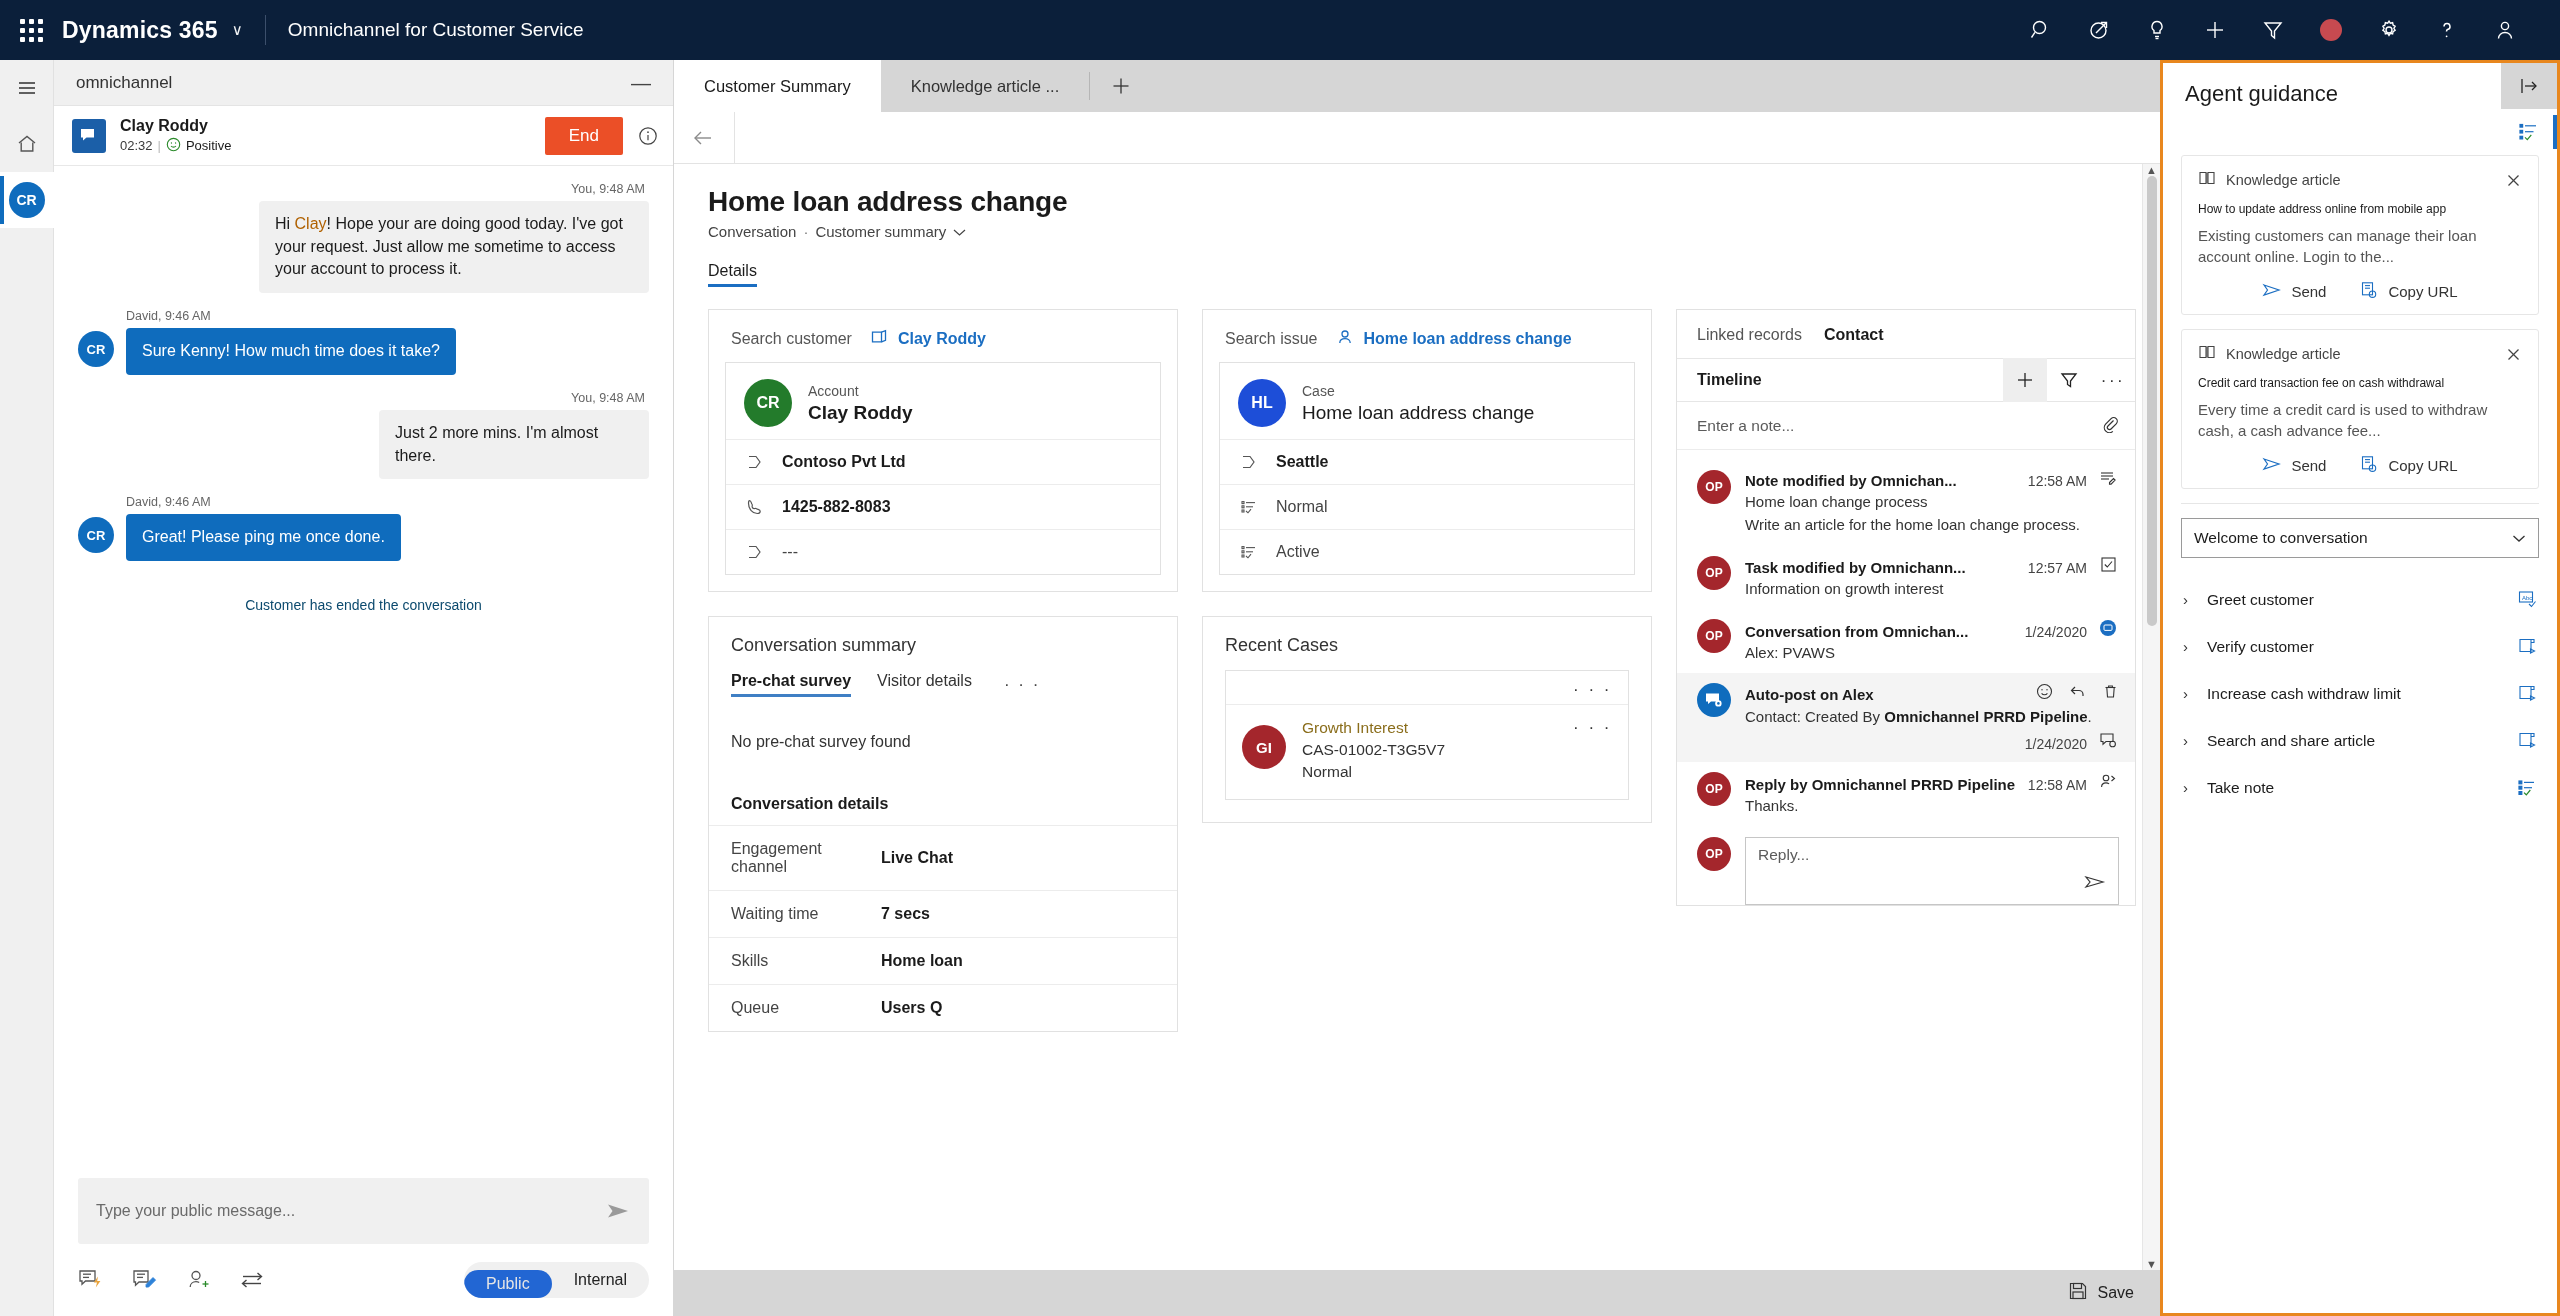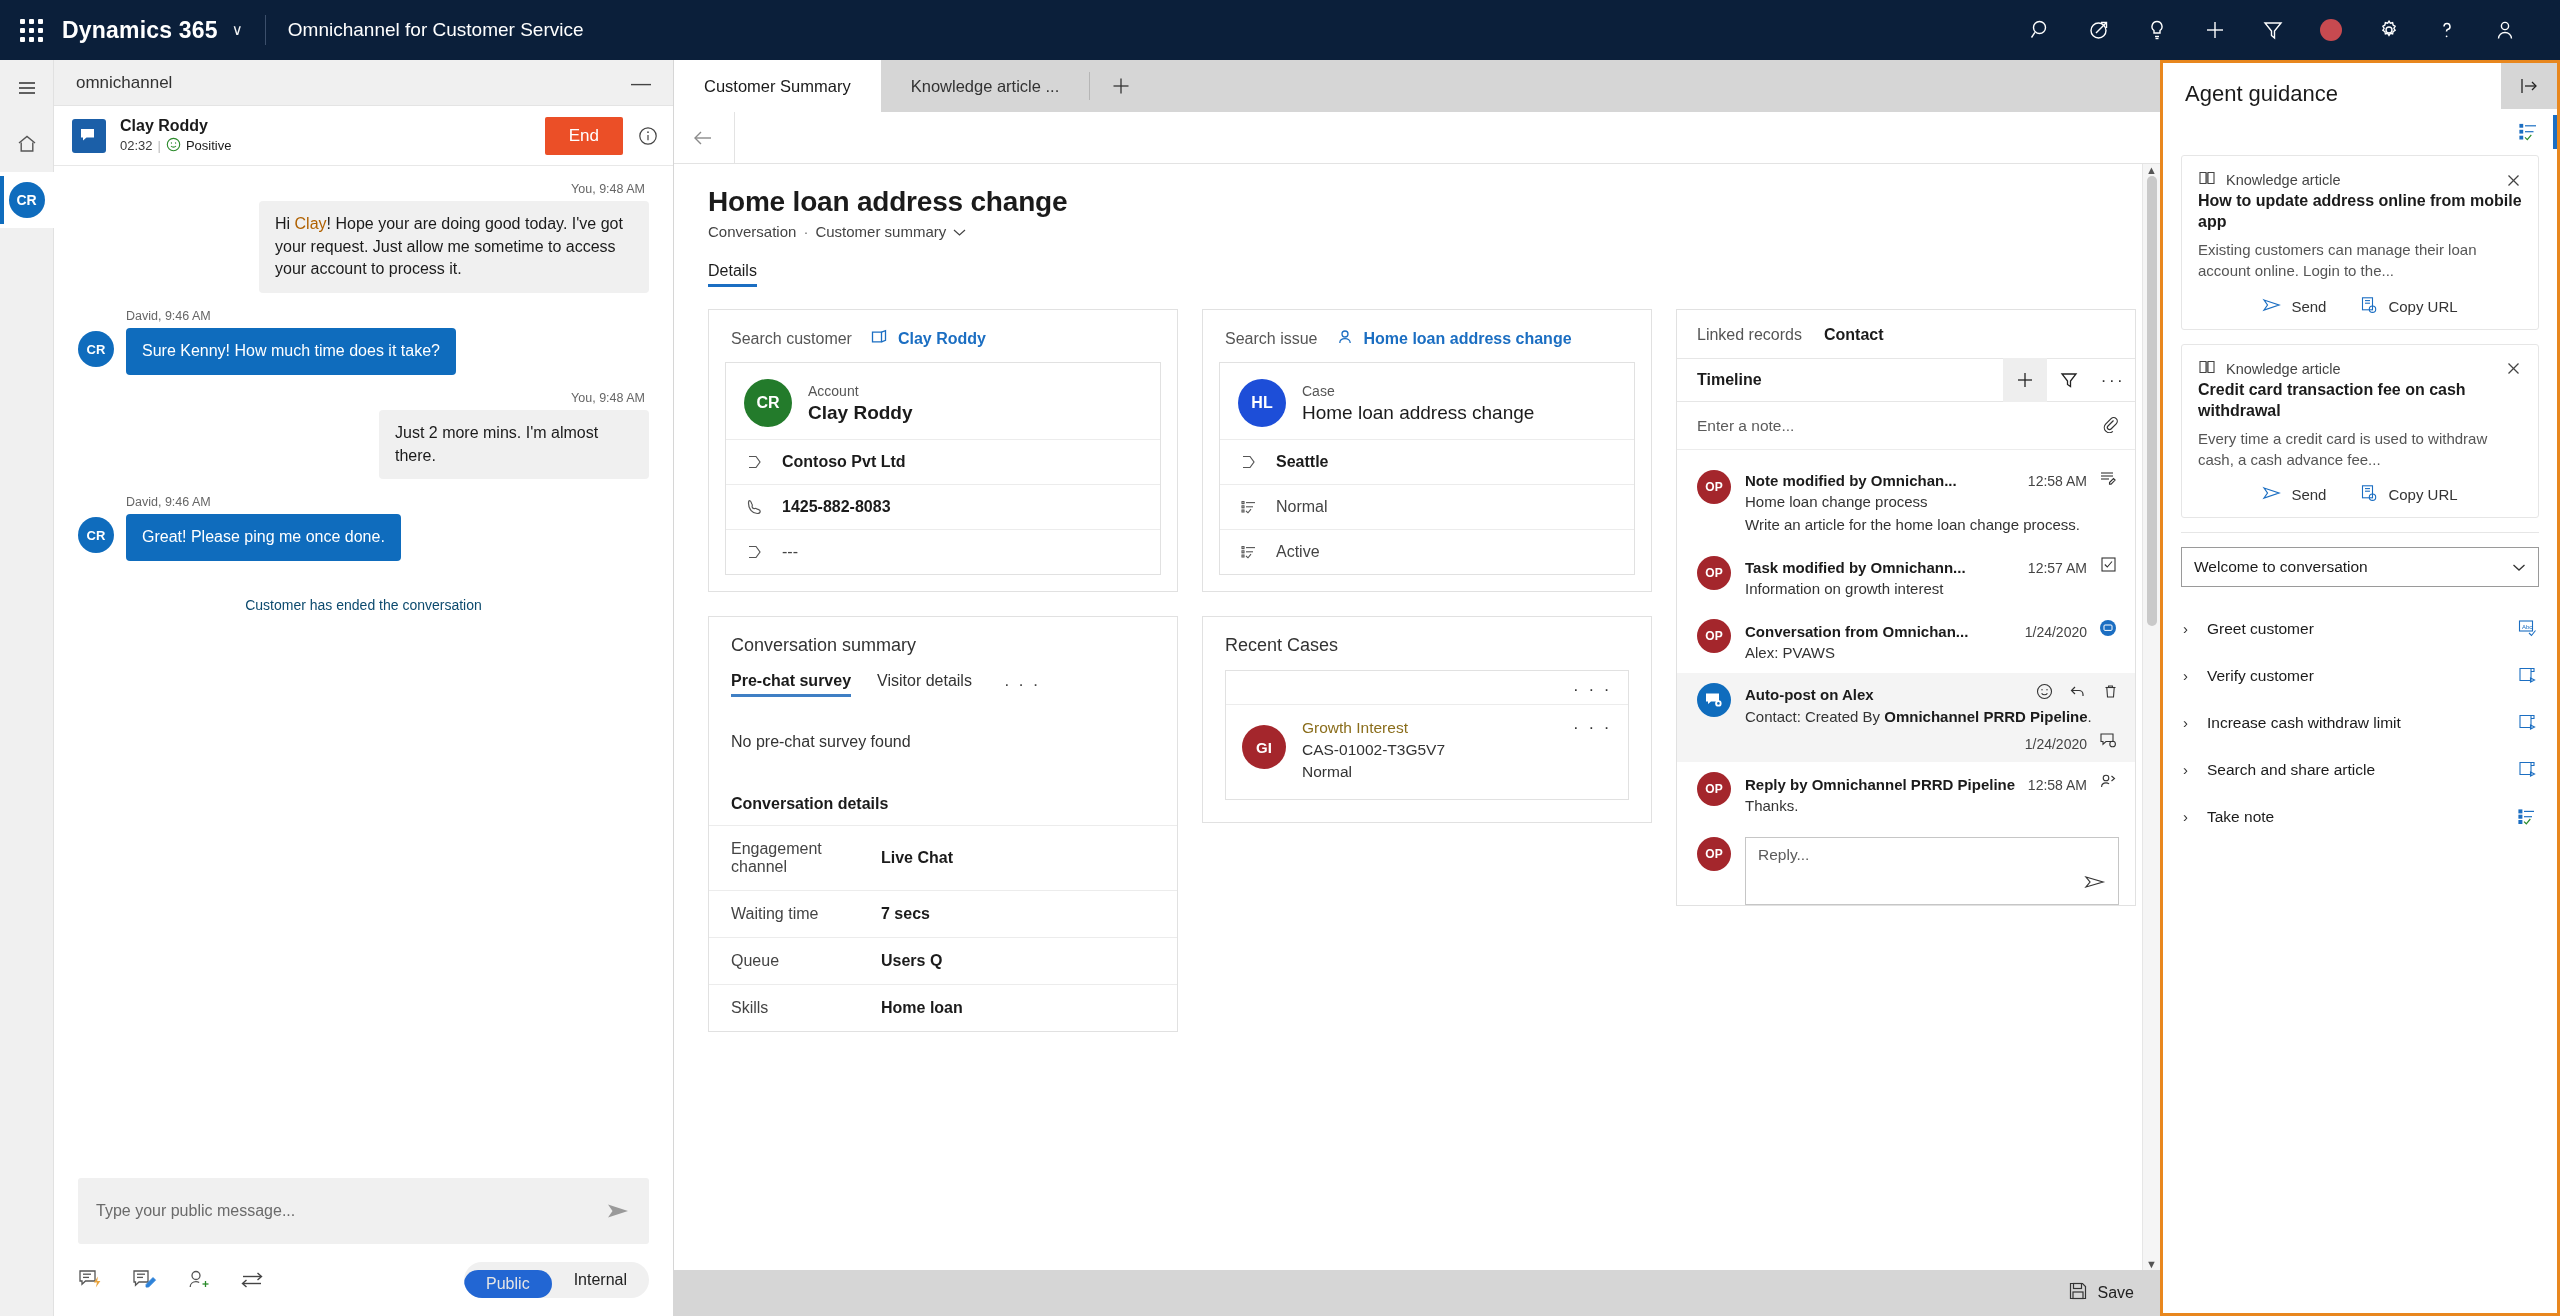--- a/index.html
+++ b/index.html
@@ -273,21 +273,21 @@
     content:''; position: absolute; right: 0; top: 6px; bottom: 6px; width: 4px; background: #1b6ec2;
   }
   .g-body { flex: 1; overflow: hidden; padding: 0 18px 0 18px; min-width: 0; }
   .ka-card {
     border: 1px solid #e6e6e6; border-radius: 3px; padding: 14px 16px 12px 16px;
     margin-bottom: 14px; background: #fff;
   }
   .ka-top { display: flex; align-items: center; gap: 10px; }
   .ka-kind { font-size: 14.5px; color: #444; }
   .ka-x { margin-left: auto; cursor: pointer; display: flex; }
-  .ka-title { font-size: 16px; font-weight: 700; color: #1b1b1b; margin-top: 0; line-height: 1.32; }
+  .ka-title { font-size: 12px; font-weight: 400; color: #1b1b1b; margin-top: 12px; line-height: 1.32; }
   .ka-desc { font-size: 15px; color: #555; margin-top: 8px; line-height: 1.38; }
   .ka-acts { display: flex; justify-content: center; gap: 34px; margin-top: 14px; }
   .ka-act { display: flex; align-items: center; gap: 9px; font-size: 15px; color: #333; cursor: pointer; }
   .g-div { height: 1px; background: #e6e6e6; margin: 4px 0 14px 0; }
   .g-select {
     border: 1px solid #9a9a9a; height: 40px; display: flex; align-items: center; padding: 0 12px;
     font-size: 15.5px; color: #1b1b1b; cursor: pointer;
   }
   .g-select .cv { margin-left: auto; }
   .g-script { font-size: 15px; color: #444; line-height: 1.45; margin-top: 10px; }
@@ -855,26 +855,26 @@
               <div class="cs-section">Conversation details</div>
               <div class="kv">
                 <span class="k">Engagement channel</span>
                 <span class="v">Live Chat</span>
               </div>
               <div class="kv">
                 <span class="k">Waiting time</span>
                 <span class="v">7 secs</span>
               </div>
               <div class="kv">
+                <span class="k">Skills</span>
+                <span class="v">Home loan</span>
+              </div>
+              <div class="kv">
                 <span class="k">Queue</span>
                 <span class="v">Users Q</span>
-              </div>
-              <div class="kv">
-                <span class="k">Skills</span>
-                <span class="v">Home loan</span>
               </div>
             </div>
 
             <div class="card" style="align-self:start">
               <div class="card-title">Recent Cases</div>
               <div class="rc-inner">
                 <div class="rc-top">
                   <span class="ell">· · ·</span>
                 </div>
                 <div class="rc-row">

